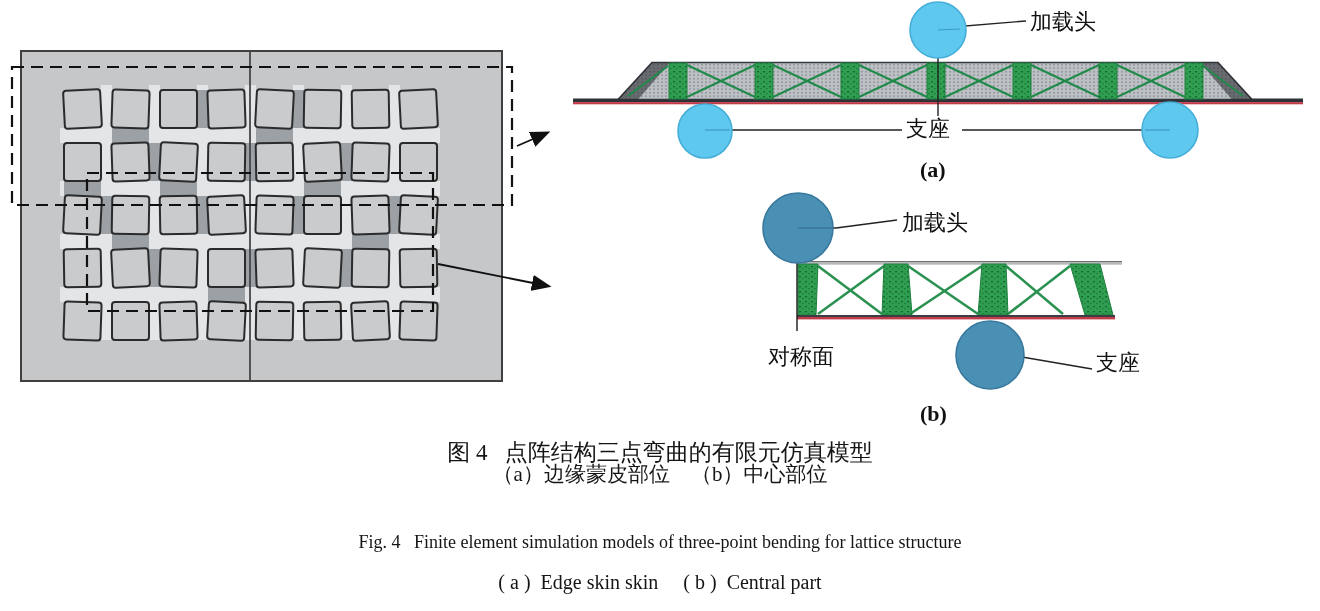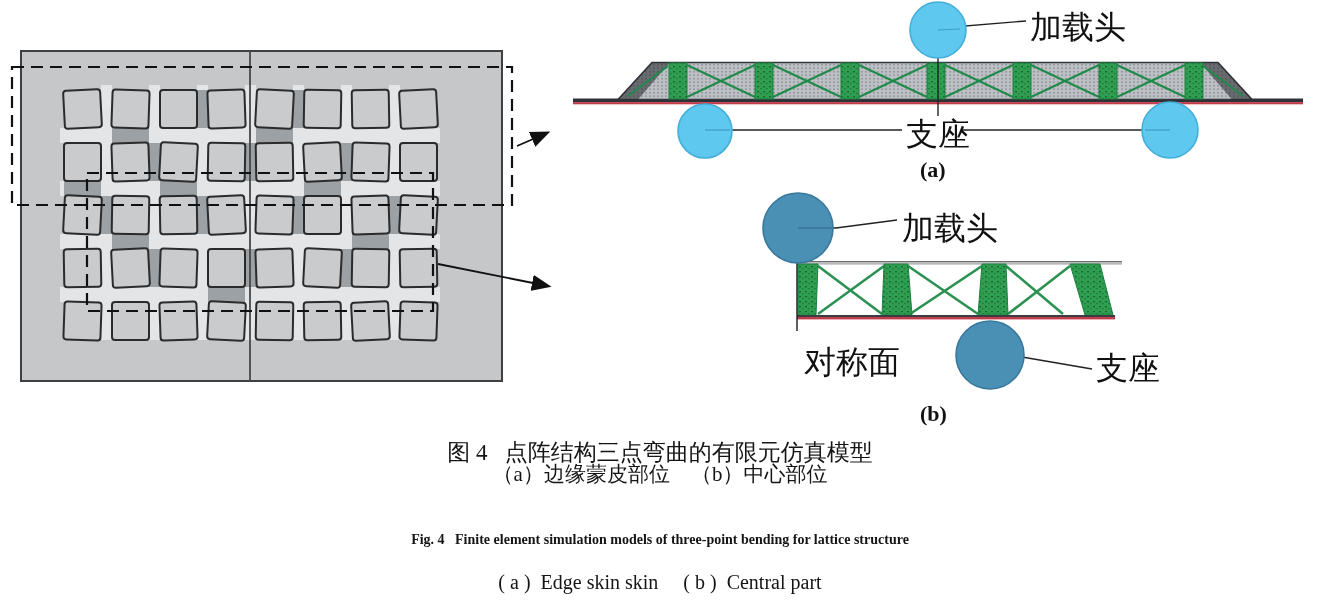--- a/index.html
+++ b/index.html
@@ -1,25 +1,25 @@
 <!DOCTYPE html>
 <html><head>
 <meta charset="utf-8">
 <style>
   html,body{margin:0;padding:0;background:#ffffff;}
   #canvas{position:relative;width:1320px;height:611px;background:#ffffff;overflow:hidden;
           font-family:"Liberation Serif","DejaVu Serif",serif;}
   svg{position:absolute;display:block;}
-  .lbl{position:absolute;color:#111;font-size:32px;line-height:1;white-space:nowrap;
+  .lbl{position:absolute;color:#111;font-size:22px;line-height:1;white-space:nowrap;
        font-family:"Liberation Serif","DejaVu Serif",serif;}
   .tag{position:absolute;color:#111;font-size:22px;font-weight:700;line-height:1;white-space:nowrap;}
   .cap{position:absolute;left:0;width:1320px;text-align:center;color:#151515;white-space:pre;}
   #cap-cn-title{top:437px;font-size:23px;}
   #cap-cn-sub{top:460px;font-size:21px;}
-  #cap-en-title{top:532px;font-size:14px;font-weight:bold;}
+  #cap-en-title{top:532px;font-size:18px;}
   #cap-en-sub{top:571px;font-size:20px;}
 </style>
 </head>
 <body>
 
 <div id="canvas">
 
   <svg id="lattice-svg" style="left:0;top:0" width="560" height="440" viewBox="0 0 560 440">
     <defs>
       <marker id="arr" markerWidth="12" markerHeight="9" refX="9" refY="4.5" orient="auto">
@@ -215,21 +215,21 @@
     <circle cx="798" cy="228" r="35" fill="#4a90b5" stroke="#38789c" stroke-width="1.6"></circle>
     <line x1="798" y1="228" x2="832" y2="228" stroke="#2f6a8a" stroke-width="1.2"></line>
     <circle cx="990" cy="355" r="34" fill="#4a90b5" stroke="#38789c" stroke-width="1.6"></circle>
   </svg>
 
   <div class="lbl" style="left:1030px;top:11px">加载头</div>
   <div class="lbl" style="left:906px;top:118px">支座</div>
   <div class="tag" style="left:920px;top:159px">(a)</div>
 
   <div class="lbl" style="left:902px;top:212px">加载头</div>
-  <div class="lbl" style="left:804px;top:346px">对称面</div>
+  <div class="lbl" style="left:768px;top:346px">对称面</div>
   <div class="lbl" style="left:1096px;top:352px">支座</div>
   <div class="tag" style="left:920px;top:403px">(b)</div>
 
   <div class="cap" id="cap-cn-title">图 4   点阵结构三点弯曲的有限元仿真模型</div>
   <div class="cap" id="cap-cn-sub">（a）边缘蒙皮部位    （b）中心部位</div>
   <div class="cap" id="cap-en-title">Fig. 4   Finite element simulation models of three-point bending for lattice structure</div>
   <div class="cap" id="cap-en-sub">( a )  Edge skin skin     ( b )  Central part</div>
 </div>
 
 </body></html>

